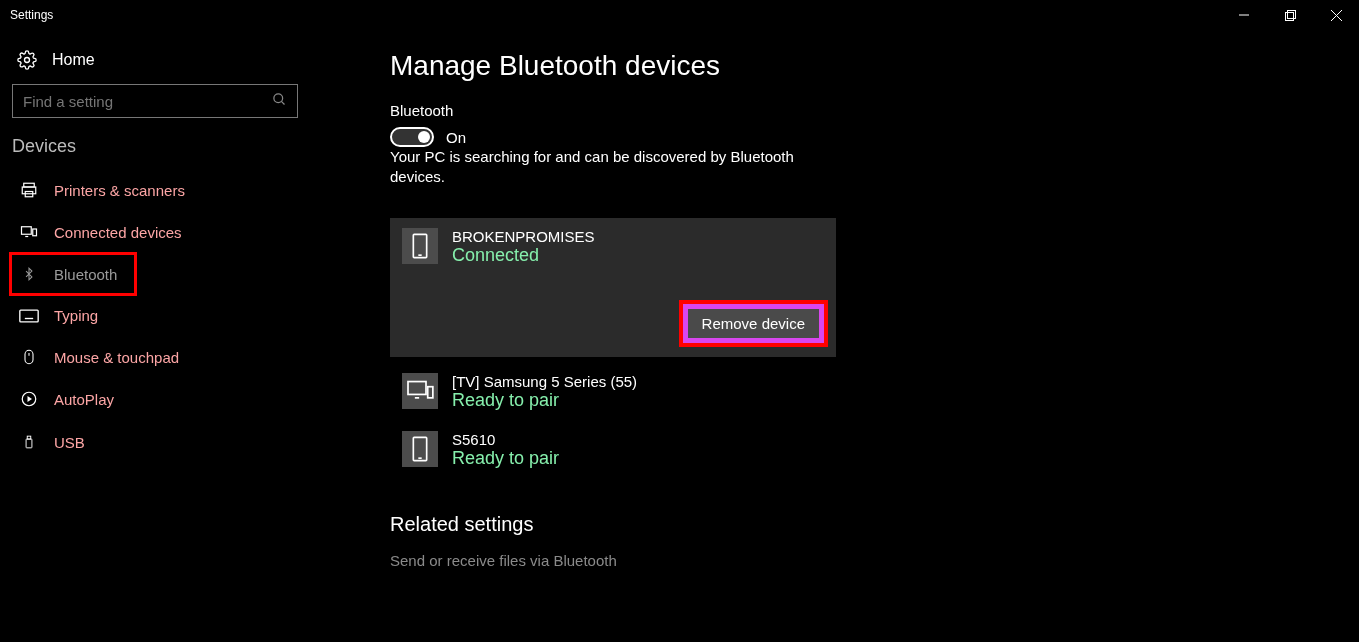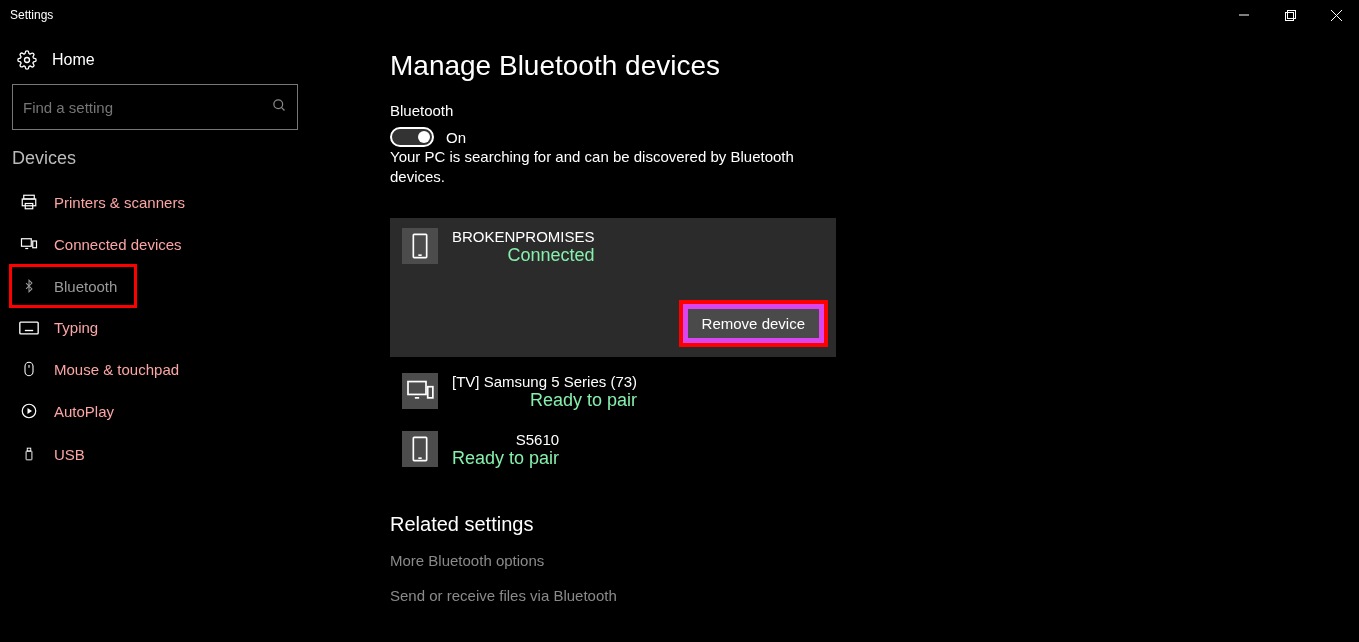--- a/index.html
+++ b/index.html
@@ -47,21 +47,21 @@
   .home-row {
     display: flex;
     align-items: center;
     gap: 14px;
     padding: 6px 6px 14px 6px;
   }
   .home-row .icon-wrap { width: 22px; display:flex; justify-content:center; }
   .home-label { font-size: 16px; }
   .searchbox {
     border: 1px solid #777;
-    height: 46px;
+    height: 34px;
     display: flex;
     align-items: center;
     padding: 0 10px;
     margin: 0 2px 18px 2px;
     justify-content: center;
   }
   .searchbox input {
     flex: 1;
     background: transparent;
     border: none;
@@ -154,21 +154,20 @@
     background: #4c4c4c;
     display: flex;
     align-items: center;
     justify-content: center;
     flex-shrink: 0;
   }
   .device-info {
     display: flex;
     flex-direction: column;
     justify-content: center;
-    text-align: right;
   }
   .device-name { font-size: 15px; }
   .device-status { font-size: 18px; color: #86efac; }
   .device-actions {
     width: 100%;
     display: flex;
     justify-content: flex-end;
     margin-top: 24px;
   }
   .remove-btn {
@@ -354,38 +353,37 @@
 
       <div class="device">
         <div class="device-icon">
           <svg width="28" height="24" viewBox="0 0 32 28" fill="none" stroke="#fff" stroke-width="2">
               <rect x="2" y="3" width="21" height="15"></rect>
               <rect x="25" y="9" width="6" height="13"></rect>
               <line x1="10" y1="22" x2="15" y2="22"></line>
             </svg>
         </div>
         <div class="device-info">
-          <span class="device-name">[TV] Samsung 5 Series (73)</span>
+          <span class="device-name">[TV] Samsung 5 Series (55)</span>
           <span class="device-status">Ready to pair</span>
         </div>
       </div>
 
       <div class="device">
         <div class="device-icon">
           <svg width="20" height="28" viewBox="0 0 24 32" fill="none" stroke="#fff" stroke-width="2">
               <rect x="4" y="2" width="16" height="28" rx="1"></rect>
               <line x1="10" y1="27" x2="14" y2="27"></line>
             </svg>
         </div>
         <div class="device-info">
           <span class="device-name">S5610</span>
           <span class="device-status">Ready to pair</span>
         </div>
       </div>
 
     </div>
 
     <h2 class="subheading">Related settings</h2>
-    <a class="link-muted">More Bluetooth options</a>
     <a class="link-muted">Send or receive files via Bluetooth</a>
 
   </div>
 </div>
 
 </body></html>

